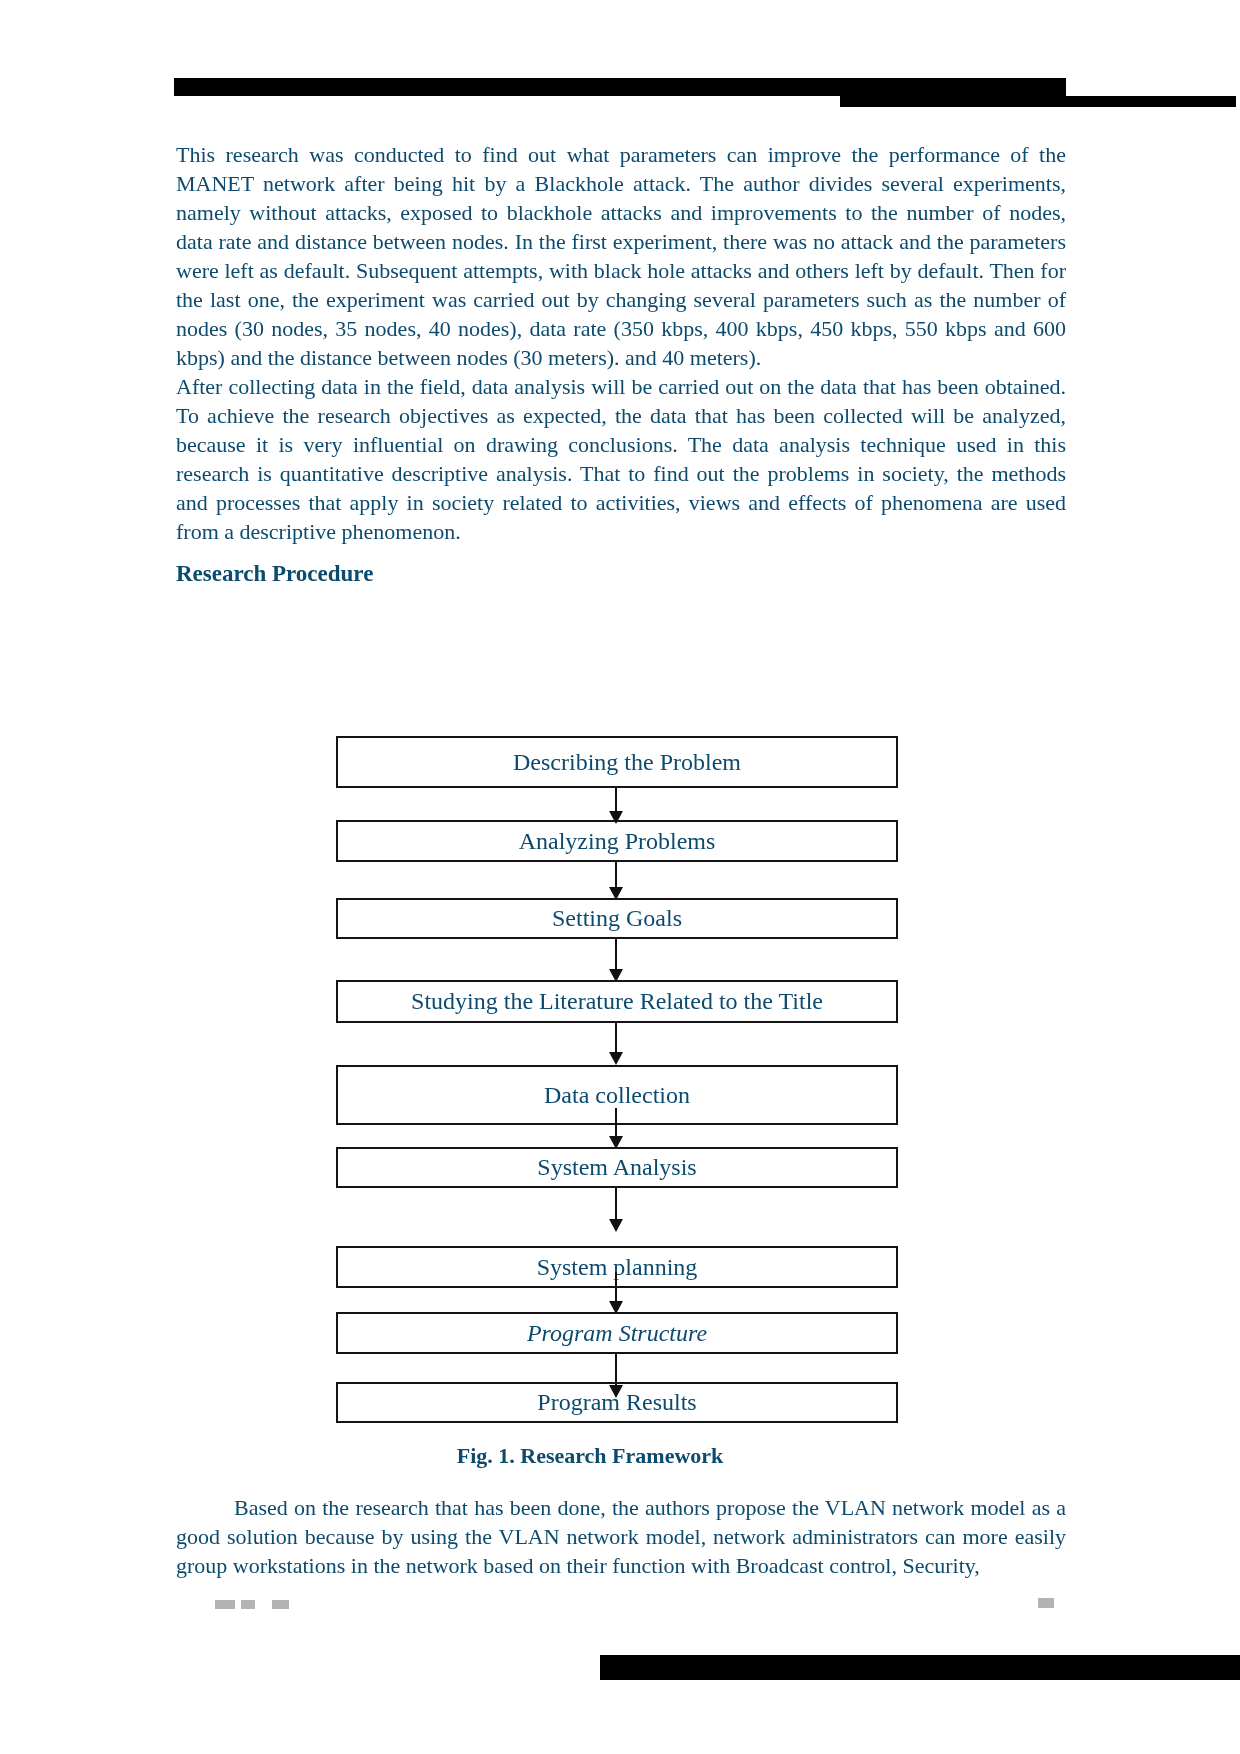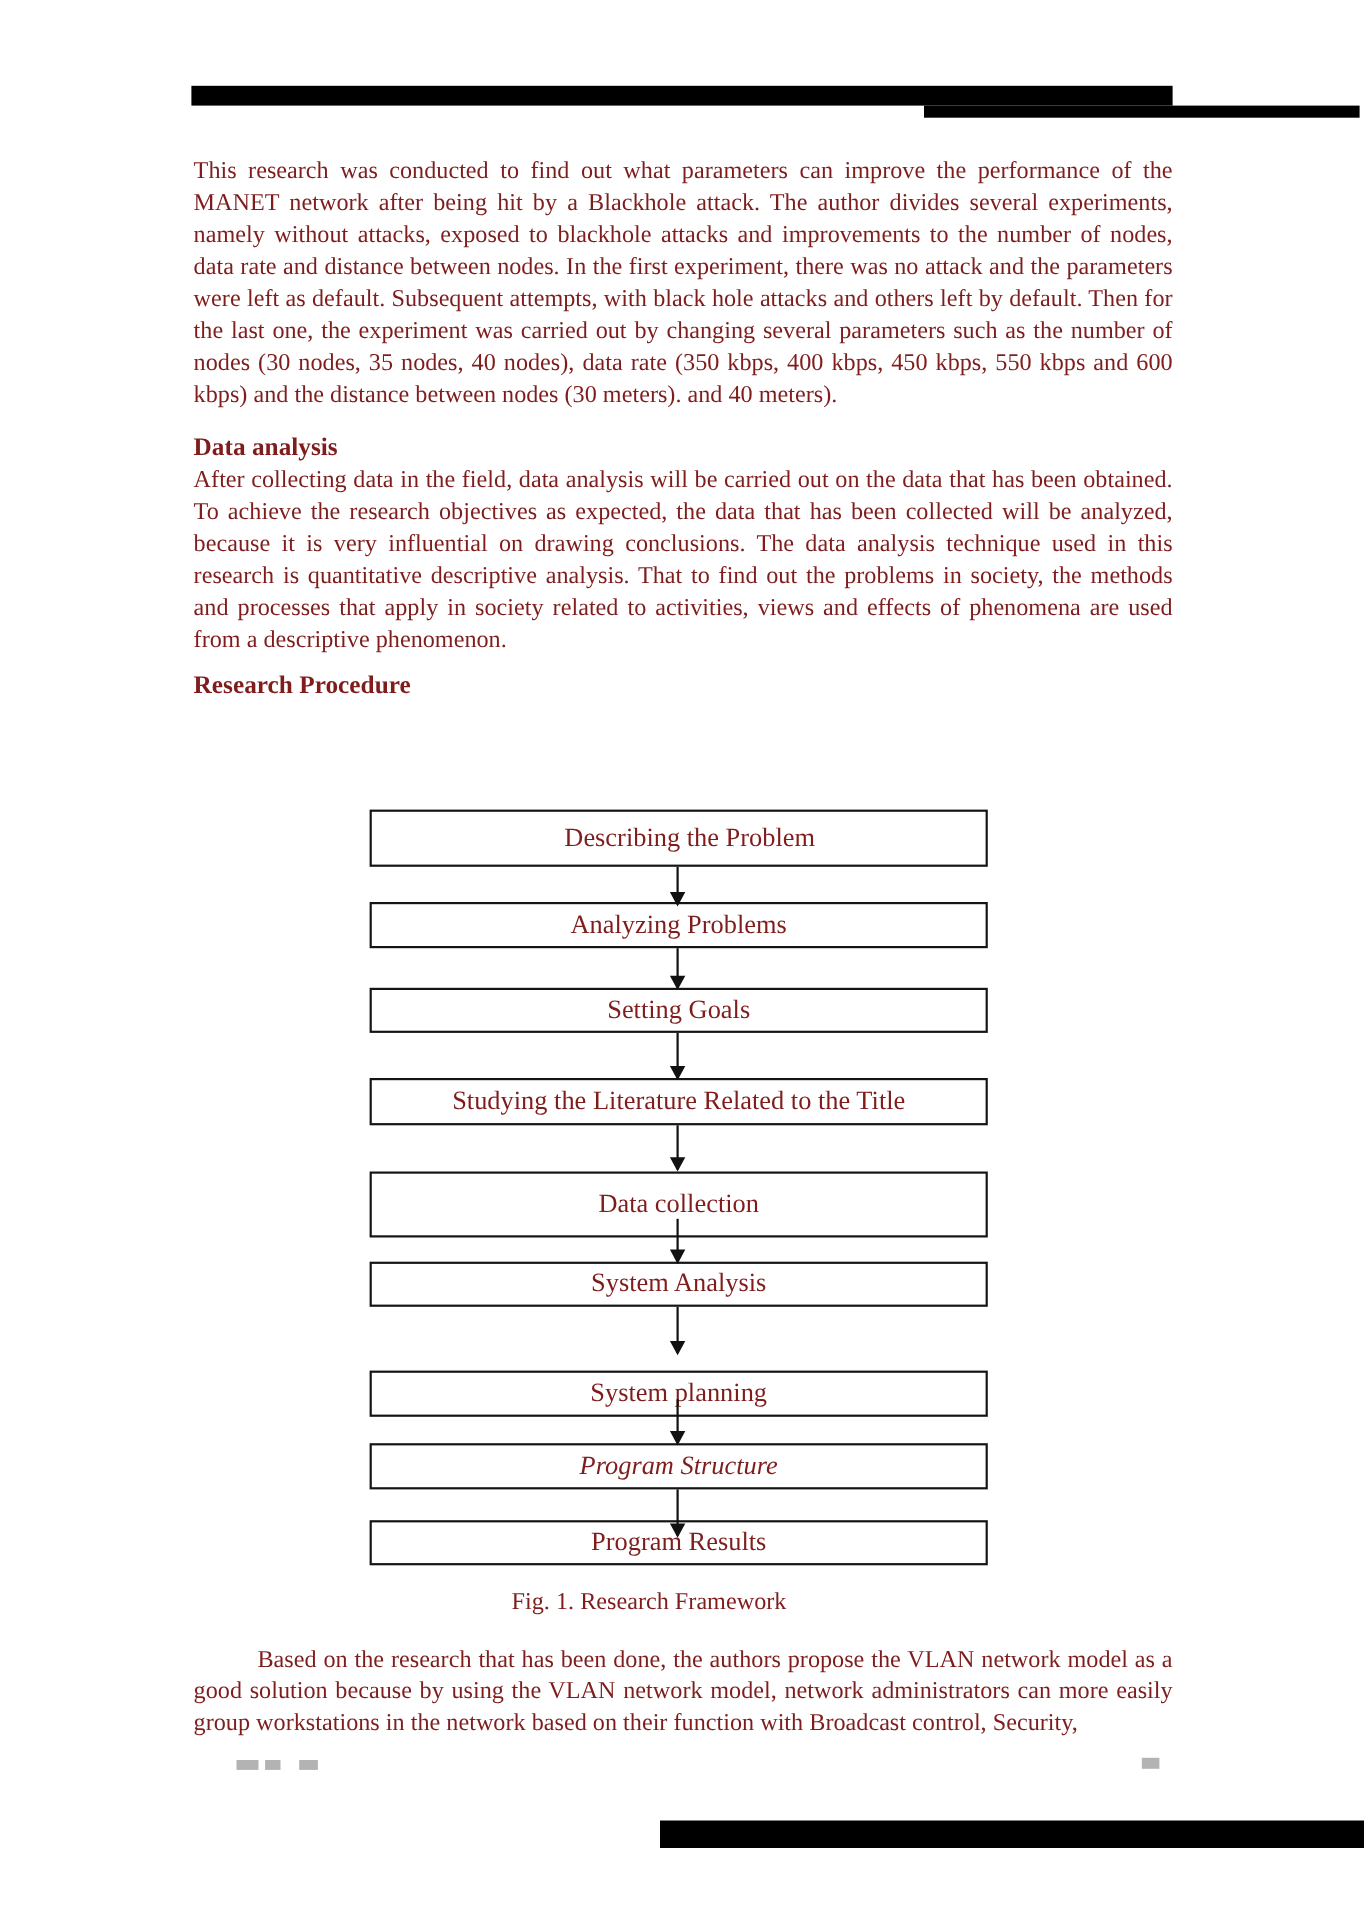--- a/index.html
+++ b/index.html
@@ -3,21 +3,21 @@
 <meta charset="utf-8">
 <style>
   html, body { margin: 0; padding: 0; background: #e8e8e8; }
   .page {
     position: relative;
     width: 1240px;
     height: 1754px;
     margin: 0 auto;
     background: #ffffff;
     font-family: "Liberation Serif", "DejaVu Serif", serif;
-    color: #7f1d1d;
+    color: #0c4a6e;
     overflow: hidden;
   }
   .redaction-bar { position: absolute; background: #000000; }
 
   .text-col {
     position: absolute;
     left: 176px;
     top: 140px;
     width: 890px;
   }
@@ -67,20 +67,21 @@
     border-top: 13px solid #111111;
   }
   .fig-caption {
     position: absolute;
     left: 200px;
     top: 1443px;
     width: 780px;
     text-align: center;
     font-size: 22px;
     margin: 0;
+    font-weight: bold;
   }
   .results-block {
     position: absolute;
     left: 176px;
     top: 1493px;
     width: 890px;
   }
   .results-par {
     margin: 0;
     font-size: 22px;
@@ -94,21 +95,20 @@
 <body>
 
 <div class="page">
 
   <div class="redaction-bar" style="left:174px; top:78px; width:892px; height:18px;"></div>
   <div class="redaction-bar" style="left:840px; top:96px; width:396px; height:11px;"></div>
 
   <div class="text-col">
     <p class="body-par">This research was conducted to find out what parameters can improve the performance of the MANET network after being hit by a Blackhole attack. The author divides several experiments, namely without attacks, exposed to blackhole attacks and improvements to the number of nodes, data rate and distance between nodes. In the first experiment, there was no attack and the parameters were left as default. Subsequent attempts, with black hole attacks and others left by default. Then for the last one, the experiment was carried out by changing several parameters such as the number of nodes (30 nodes, 35 nodes, 40 nodes), data rate (350 kbps, 400 kbps, 450 kbps, 550 kbps and 600 kbps) and the distance between nodes (30 meters). and 40 meters).</p>
 
-    <h3 class="sec-heading h-data-analysis">Data analysis</h3>
     <p class="body-par">After collecting data in the field, data analysis will be carried out on the data that has been obtained. To achieve the research objectives as expected, the data that has been collected will be analyzed, because it is very influential on drawing conclusions. The data analysis technique used in this research is quantitative descriptive analysis. That to find out the problems in society, the methods and processes that apply in society related to activities, views and effects of phenomena are used from a descriptive phenomenon.</p>
 
     <h3 class="sec-heading h-research-procedure">Research Procedure</h3>
   </div>
 
   <div>
     <div class="flow-box" style="top:736px; height:52px;padding-left:20px;">Describing the Problem</div>
     <div class="flow-arrow" style="top:788px; height:34px;"></div>
 
     <div class="flow-box" style="top:820px; height:42px;">Analyzing Problems</div>

